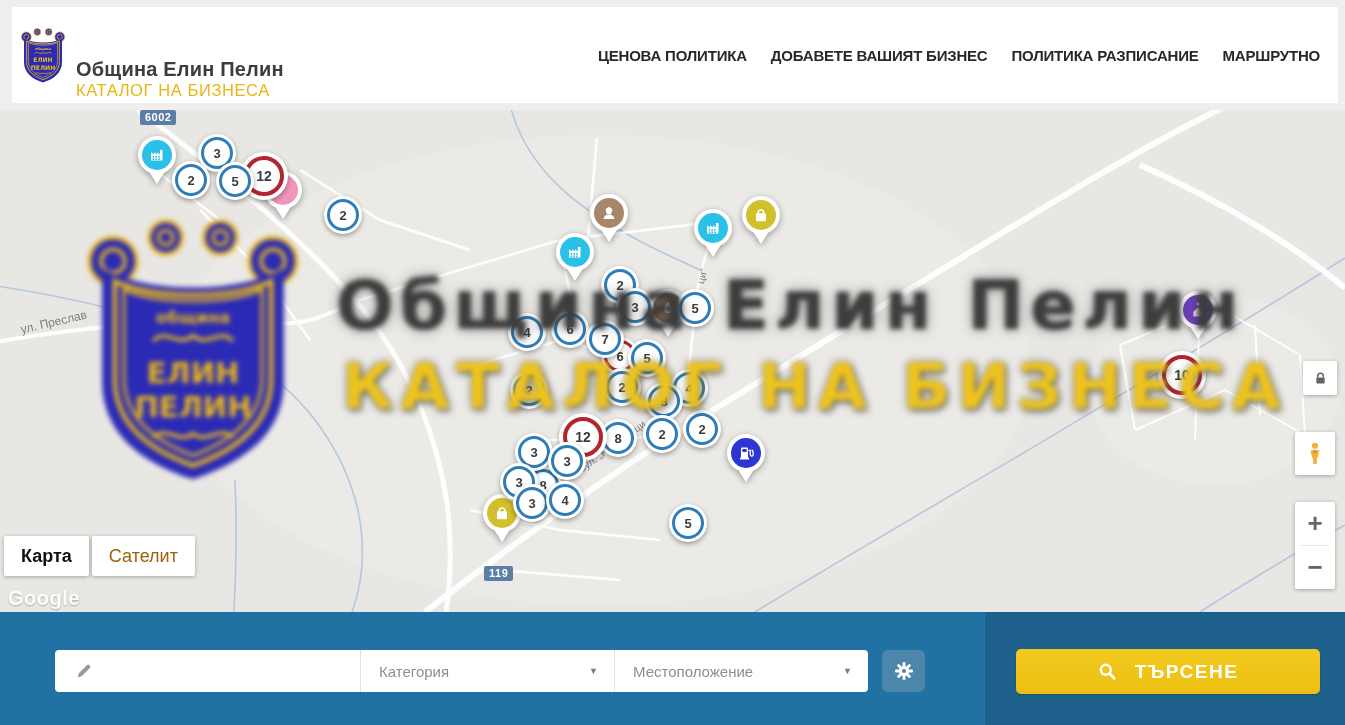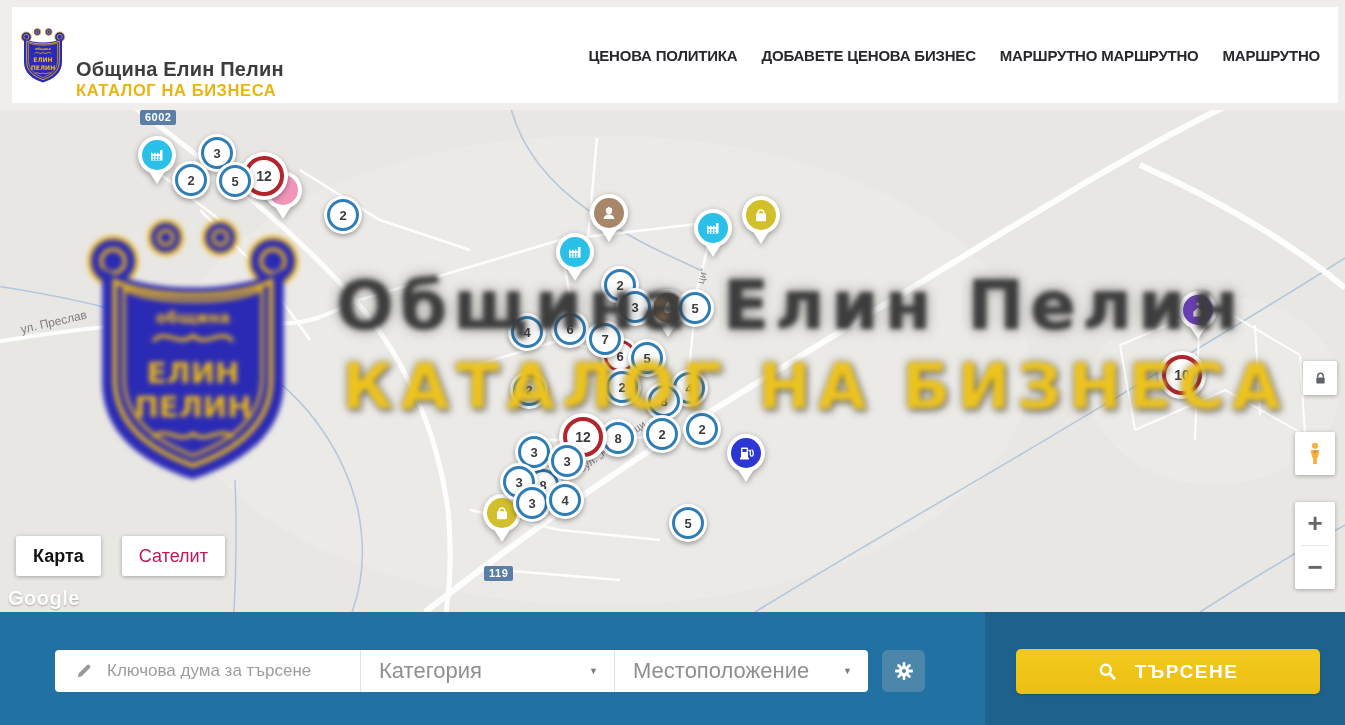--- a/index.html
+++ b/index.html
@@ -5,21 +5,21 @@
   * { margin:0; padding:0; box-sizing:border-box; }
   html,body { width:1345px; height:725px; overflow:hidden; font-family:"Liberation Sans",sans-serif; background:#efeeed; }
   .page { position:relative; width:1345px; height:725px; }
 
   
   .header { position:absolute; left:12px; top:7px; right:7px; height:96px; background:#fff; display:flex; align-items:center; }
   .brand { display:flex; align-items:center; margin-left:8px; }
   .brand-emblem { width:46px; height:57px; flex:0 0 auto; }
   .brand-text { margin-left:10px; line-height:1.15;margin-top:47px; }
   .brand-title { font-size:20px; font-weight:bold; color:#3e3d3c; letter-spacing:.2px; }
-  .brand-subtitle { font-size:16.5px; font-weight:bold; color:#e9b512; letter-spacing:.6px; }
+  .brand-subtitle { font-size:16.5px; font-weight:normal; color:#e9b512; letter-spacing:.6px; }
   .nav { position:absolute; right:18px; top:0; bottom:0; display:flex; align-items:center; gap:24px; }
   .nav a { text-decoration:none; font-size:15px; font-weight:bold; color:#27272e; letter-spacing:-0.2px; white-space:nowrap; }
 
   
   .map { position:absolute; left:0; top:110px; width:1345px; height:502px; background:#e9e7e4; overflow:hidden; }
   .roads { position:absolute; inset:0; z-index:0; }
   .street-label { position:absolute; z-index:1; font-size:11px; color:#7e7e7e; white-space:nowrap; }
   .road-badge { position:absolute; z-index:1; background:#5b7ea6; color:#fff; font-size:11px; font-weight:bold; padding:1px 5px 2px; border-radius:2px; letter-spacing:.5px; }
 
   #markers { position:absolute; inset:0; z-index:2; }
@@ -43,25 +43,25 @@
   
   .watermark { position:absolute; inset:0; z-index:4; pointer-events:none; filter:blur(2.4px); }
   .wm-logo { position:absolute; left:84px; top:104px; width:218px; }
   .wm-line1 { position:absolute; left:336px; top:156px; font-family:"DejaVu Sans",sans-serif; font-size:68px; font-weight:bold;
               color:#3d3d3d; letter-spacing:6px; white-space:nowrap; text-shadow:0 0 12px rgba(40,40,40,.55); }
   .wm-line2 { position:absolute; left:342px; top:240px; font-family:"DejaVu Sans",sans-serif; font-size:63px; font-weight:bold;
               color:#edc31d; letter-spacing:7px; white-space:nowrap;
               text-shadow:0 0 7px rgba(45,45,45,.65), 2px 3px 5px rgba(45,45,45,.55); }
 
   
-  .maptype { position:absolute; left:16px; top:426px; z-index:6; display:flex; gap:21px; }
+  .maptype { position:absolute; left:4px; top:426px; z-index:6; display:flex; gap:3px; }
   .maptype .mt-btn { height:40px; background:#fff; box-shadow:0 1px 4px rgba(0,0,0,.3); border-radius:2px;
                      display:flex; align-items:center; justify-content:center; font-size:18px; padding:0 17px; cursor:pointer; }
   .mt-map { color:#111; font-weight:bold; }
-  .mt-sat { color:#be185d; }
+  .mt-sat { color:#a16207; }
   .google-logo { position:absolute; left:8px; top:477px; z-index:6; font-size:20px; font-weight:bold; color:#fff;
                  letter-spacing:.5px; text-shadow:0 1px 2px rgba(0,0,0,.3); opacity:.95; }
   .attribution { position:absolute; right:4px; top:487px; z-index:6; font-size:10.5px; color:#3c3c3c; display:flex; gap:14px; white-space:nowrap; }
   .attribution a { color:#3c3c3c; text-decoration:none; }
 
   .ctrl-box { position:absolute; z-index:6; background:#fff; box-shadow:0 1px 4px rgba(0,0,0,.3); border-radius:2px; }
   .lock-box { left:1303px; top:251px; width:34px; height:34px; display:flex; align-items:center; justify-content:center; }
   .pegman-box { left:1295px; top:322px; width:40px; height:43px; display:flex; align-items:center; justify-content:center; }
   .zoom-box { left:1295px; top:392px; width:40px; height:87px; display:flex; flex-direction:column; }
   .zoom-btn { flex:1; display:flex; align-items:center; justify-content:center; font-size:26px; color:#666; cursor:pointer; font-weight:bold; }
@@ -72,21 +72,21 @@
   .searchbar .right-panel { position:absolute; left:985px; top:0; right:0; bottom:0; background:#1e618d; }
   .search-fields { position:absolute; left:55px; top:38px; width:813px; height:42px; background:#fff; border-radius:4px;
                    display:flex; align-items:stretch; overflow:hidden; }
   .sf-section { display:flex; align-items:center; position:relative; }
   .sf-keyword { width:305px; padding-left:20px; }
   .sf-keyword svg { width:18px; height:18px; flex:0 0 auto; }
   .sf-keyword input { border:none; outline:none; font-size:17px; color:#444; width:100%; padding-left:14px; font-family:"Liberation Sans",sans-serif; }
   .sf-keyword input::placeholder { color:#9d9d9d; }
   .sf-divider { width:1px; background:#e2e2e2; }
   .sf-select { flex:1; padding-left:18px; cursor:pointer; }
-  .sf-select .val { font-size:22px; color:#8f8f8f; }
+  .sf-select .val { font-size:15px; color:#8f8f8f; }
   .sf-select .caret { position:absolute; right:16px; font-size:9px; color:#7a7a7a; }
   .gear-btn { position:absolute; left:882px; top:38px; width:43px; height:42px; background:#4d86ab; border-radius:6px;
               display:flex; align-items:center; justify-content:center; cursor:pointer; }
   .gear-btn svg { width:20px; height:20px; }
   .search-btn { position:absolute; left:31px; top:37px; width:304px; height:45px; border:none; border-radius:5px;
                 background:linear-gradient(#f2ca1e,#ecbf12); display:flex; align-items:center; justify-content:center; gap:18px;
                 cursor:pointer; box-shadow:0 1px 2px rgba(0,0,0,.2); }
   .search-btn svg { width:19px; height:19px; }
   .search-btn span { font-size:19px; font-weight:bold; color:#fff; letter-spacing:1.5px; font-family:"Liberation Sans",sans-serif; }
 </style>
@@ -117,22 +117,22 @@
           <path d="M38 123 C45 116 52 127 60 121 C68 127 75 116 82 123" fill="none" stroke="#e8b71c" stroke-width="2"></path>
         </g>
       </svg>
       <div class="brand-text">
         <div class="brand-title">Община Елин Пелин</div>
         <div class="brand-subtitle">КАТАЛОГ НА БИЗНЕСА</div>
       </div>
     </div>
     <nav class="nav">
       <a href="#">ЦЕНОВА ПОЛИТИКА</a>
-      <a href="#">ДОБАВЕТЕ ЦЕНОВА БИЗНЕС</a>
-      <a href="#">МАРШРУТНО МАРШРУТНО</a>
+      <a href="#">ДОБАВЕТЕ ВАШИЯТ БИЗНЕС</a>
+      <a href="#">ПОЛИТИКА РАЗПИСАНИЕ</a>
       <a href="#">МАРШРУТНО</a>
     </nav>
   </header>
 
   <div class="map">
     <svg class="roads" viewBox="0 0 1345 502">
       <ellipse cx="600" cy="260" rx="430" ry="235" fill="#edebe7" opacity="0.7"></ellipse>
       <ellipse cx="1215" cy="280" rx="125" ry="95" fill="#edebe7" opacity="0.7"></ellipse>
       <g stroke="#aac3dc" stroke-width="1.6" fill="none" opacity="0.85">
         <path d="M-10 175 C 90 190 190 215 255 255 C 310 290 345 345 358 400 C 366 440 362 475 352 502"></path>
@@ -466,21 +466,20 @@
           <path d="M12.2 12.2 L17 17" stroke="#fff" stroke-width="3" stroke-linecap="round"></path>
         </svg>
         <span>ТЪРСЕНЕ</span>
       </button>
     </div>
     <div class="search-fields">
       <div class="sf-section sf-keyword">
         <svg viewBox="0 0 20 20">
           <path fill="#9a9a9a" d="M3 17 l1.2-4.4 9.2-9.2 a1.6 1.6 0 0 1 2.3 0 l0.9 0.9 a1.6 1.6 0 0 1 0 2.3 l-9.2 9.2 z"></path>
         </svg>
-        <input type="text" placeholder="Ключова дума за търсене" style="">
       </div>
       <div class="sf-divider"></div>
       <div class="sf-section sf-select">
         <span class="val">Категория</span>
         <span class="caret">▼</span>
       </div>
       <div class="sf-divider"></div>
       <div class="sf-section sf-select">
         <span class="val">Местоположение</span>
         <span class="caret">▼</span>

